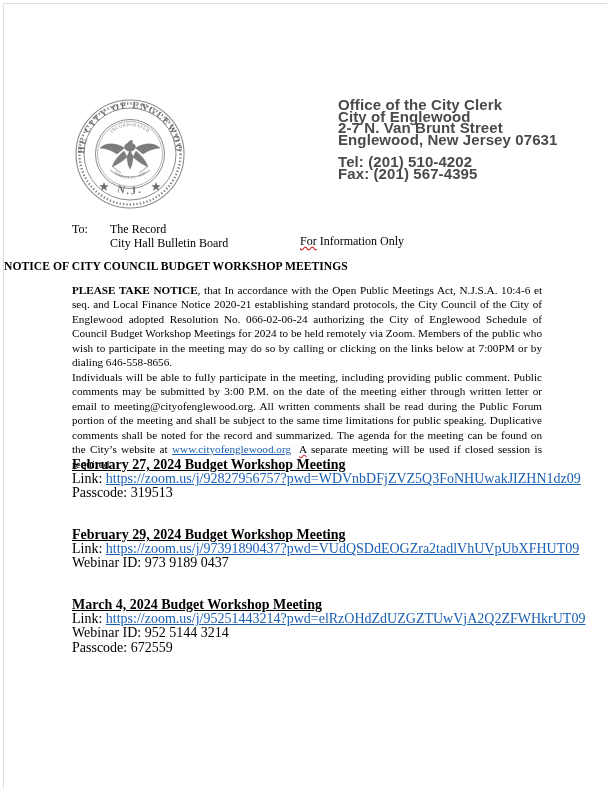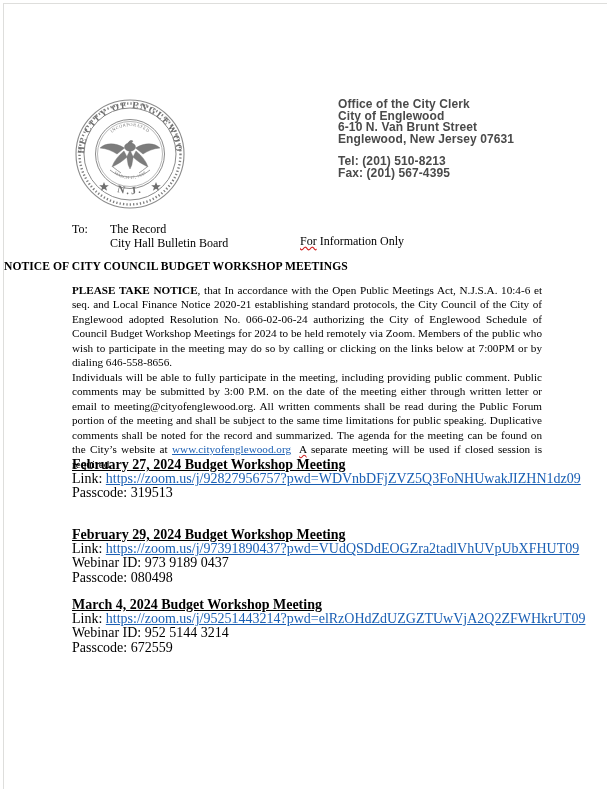--- a/index.html
+++ b/index.html
@@ -42,21 +42,21 @@
     width: 112px;
     height: 112px;
   }
   .seal svg { display: block; }
 
   .address-block {
     position: absolute;
     left: 334px;
     top: 7px;
     font-family: "Liberation Sans", sans-serif;
-    font-size: 12px;
+    font-size: 15px;
     font-weight: bold;
     color: #4a4a4a;
     line-height: 11.6px;
     letter-spacing: 0.1px;
   }
   .address-block .gap { height: 11px; }
 
   
   .recipients {
     position: absolute;
@@ -178,24 +178,24 @@
         <g fill="#6f6f6f">
           <polygon points="30,84 31.3,87.3 34.8,87.3 32,89.4 33.1,92.7 30,90.7 26.9,92.7 28,89.4 25.2,87.3 28.7,87.3"></polygon>
           <polygon points="82,84 83.3,87.3 86.8,87.3 84,89.4 85.1,92.7 82,90.7 78.9,92.7 80,89.4 77.2,87.3 80.7,87.3"></polygon>
         </g>
       </svg>
     </div>
 
     <div class="address-block">
       <div>Office of the City Clerk</div>
       <div>City of Englewood</div>
-      <div>6-10 N. Van Brunt Street</div>
+      <div>2-7 N. Van Brunt Street</div>
       <div>Englewood, New Jersey 07631</div>
       <div class="gap"></div>
-      <div>Tel: (201) 510-8213</div>
+      <div>Tel: (201) 510-4202</div>
       <div>Fax: (201) 567-4395</div>
     </div>
   </div>
 
   <div class="recipients">
     <div class="row">
       <span class="to-label">To:</span>
       <span class="to-value">The Record</span>
       <span class="for-info"><span class="sp-err">For</span><span> Information Only</span></span>
     </div>
@@ -233,24 +233,20 @@
       <span class="meeting-date">February 29, 2024 Budget Workshop Meeting</span>
     </div>
     <div class="meeting-line">
       <span>Link:</span>
       <span class="meeting-link">https://zoom.us/j/97391890437?pwd=VUdQSDdEOGZra2tadlVhUVpUbXFHUT09</span>
     </div>
     <div class="meeting-line">
       <span>Webinar ID:</span>
       <span>973 9189 0437</span>
     </div>
-    <div class="meeting-line">
-      <span>Passcode:</span>
-      <span>080498</span>
-    </div>
   </div>
 
   <div class="meeting" id="meeting-2">
     <div>
       <span class="meeting-date">March 4, 2024 Budget Workshop Meeting</span>
     </div>
     <div class="meeting-line">
       <span>Link:</span>
       <span class="meeting-link">https://zoom.us/j/95251443214?pwd=elRzOHdZdUZGZTUwVjA2Q2ZFWHkrUT09</span>
     </div>

